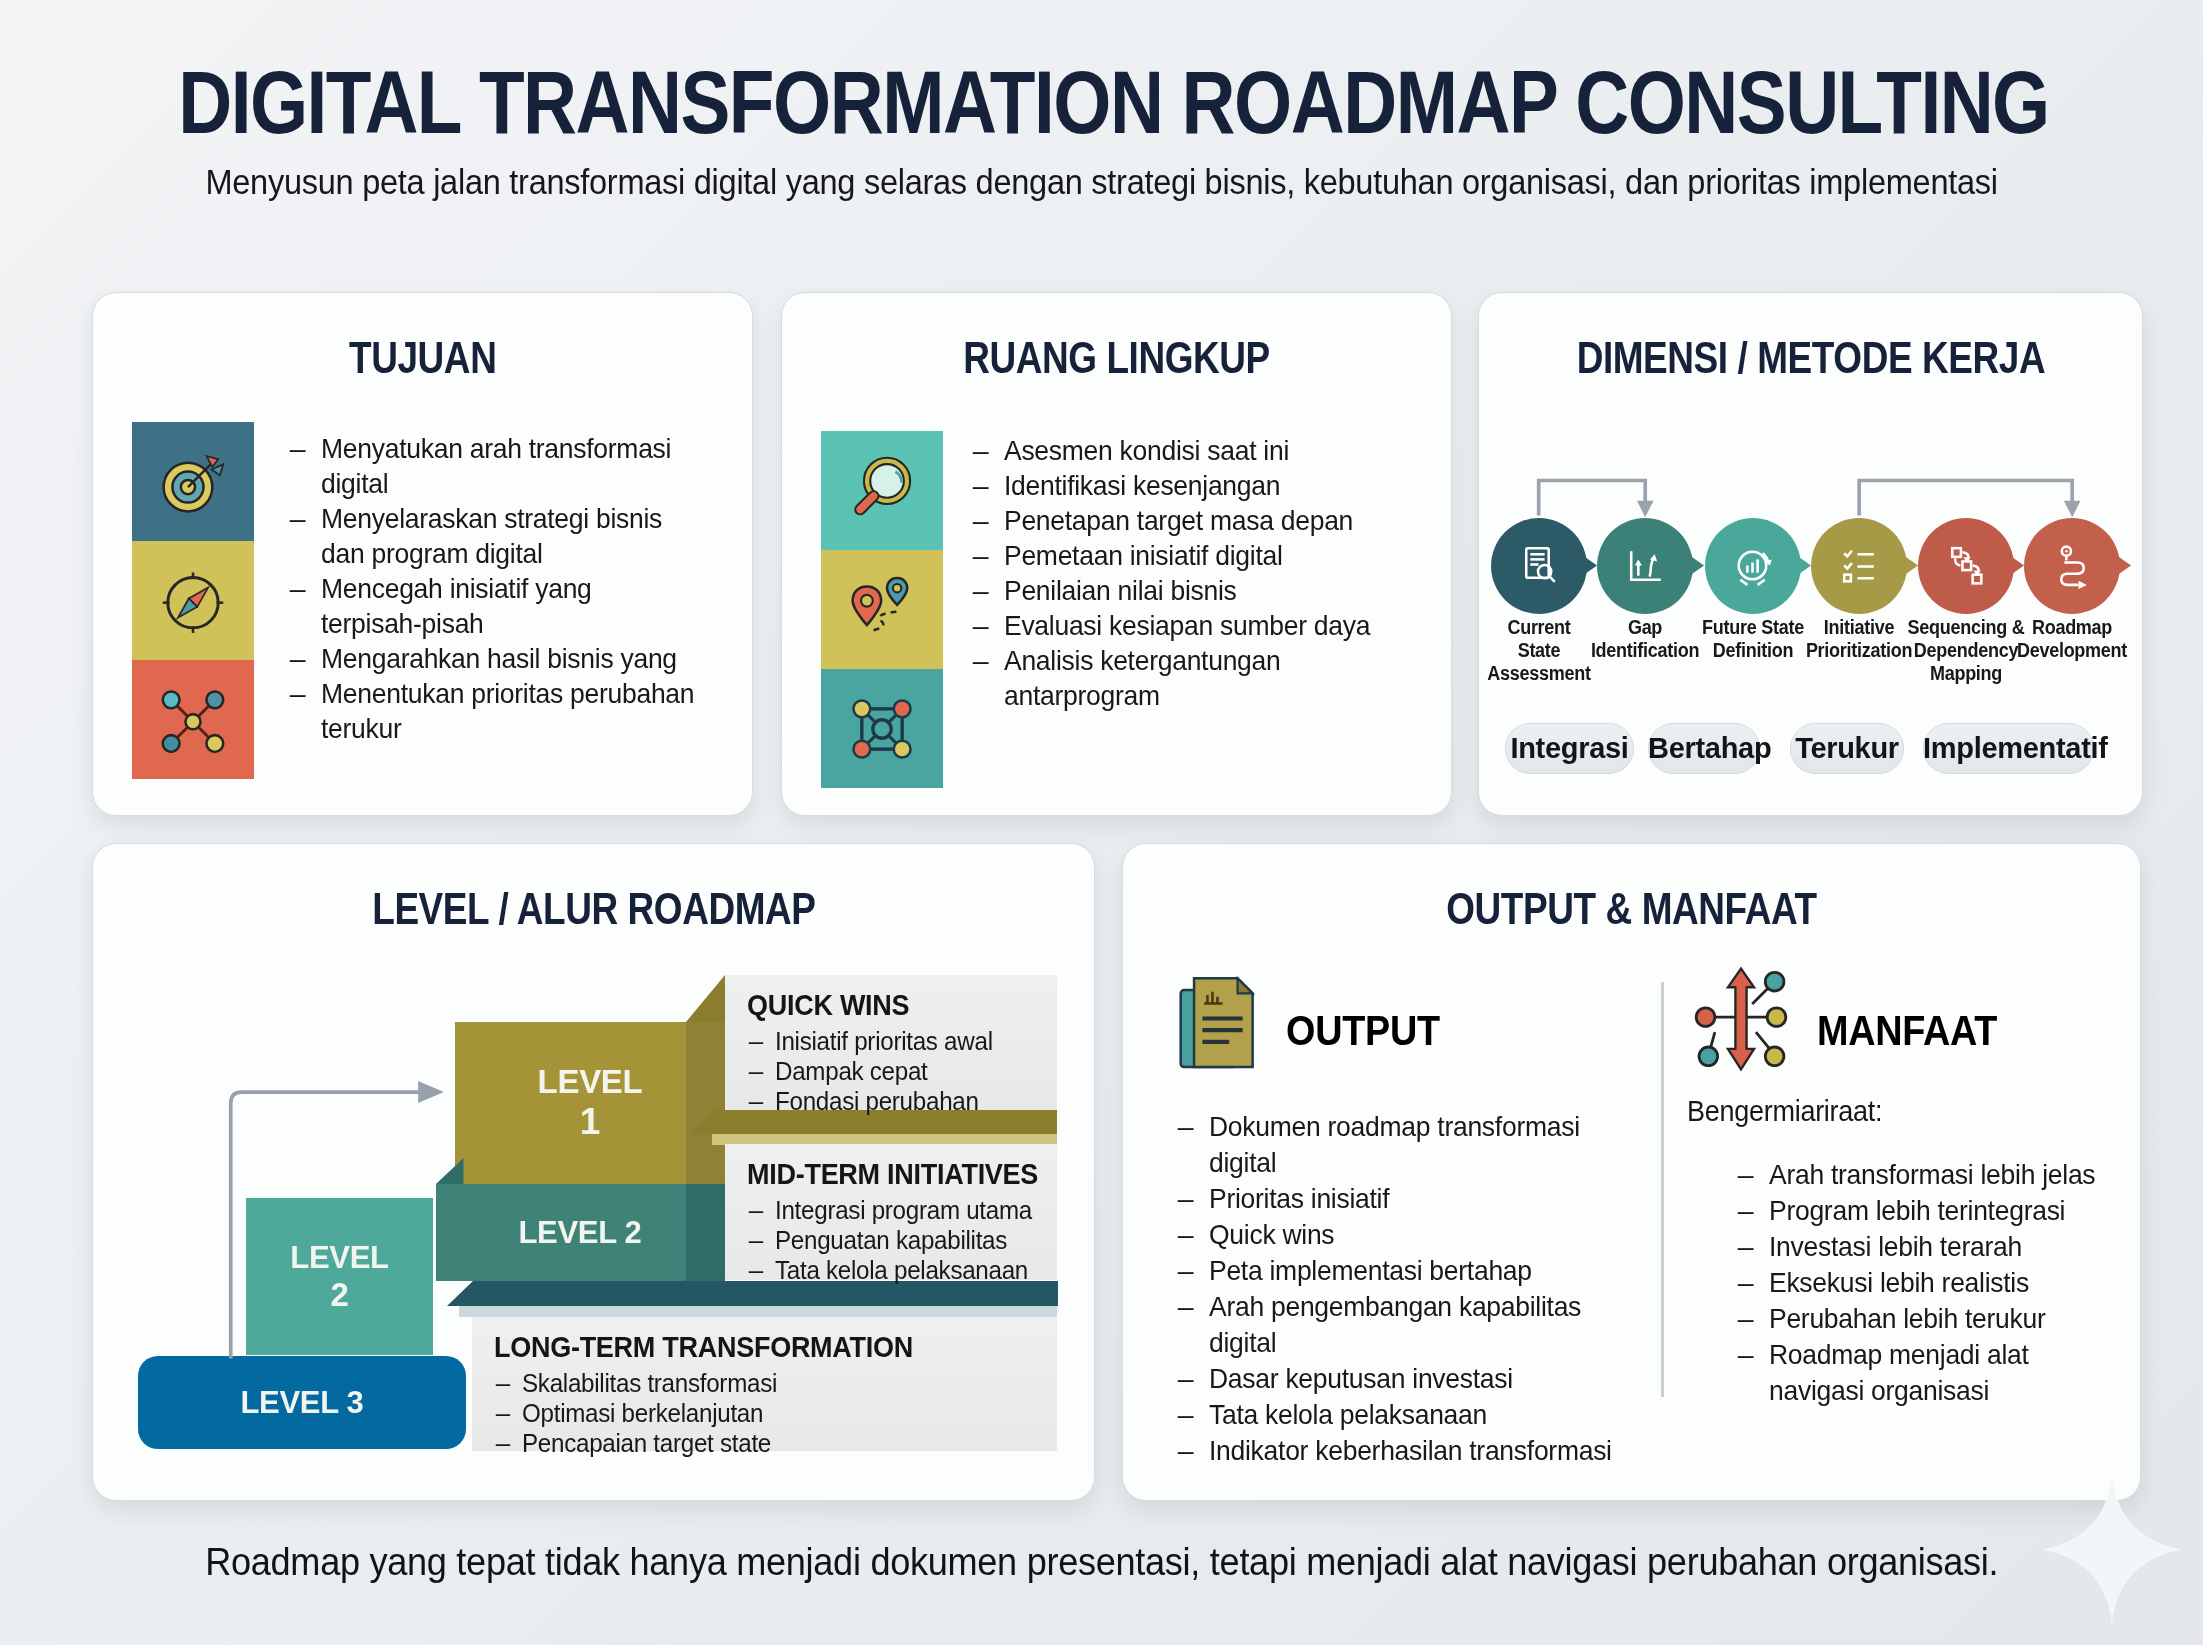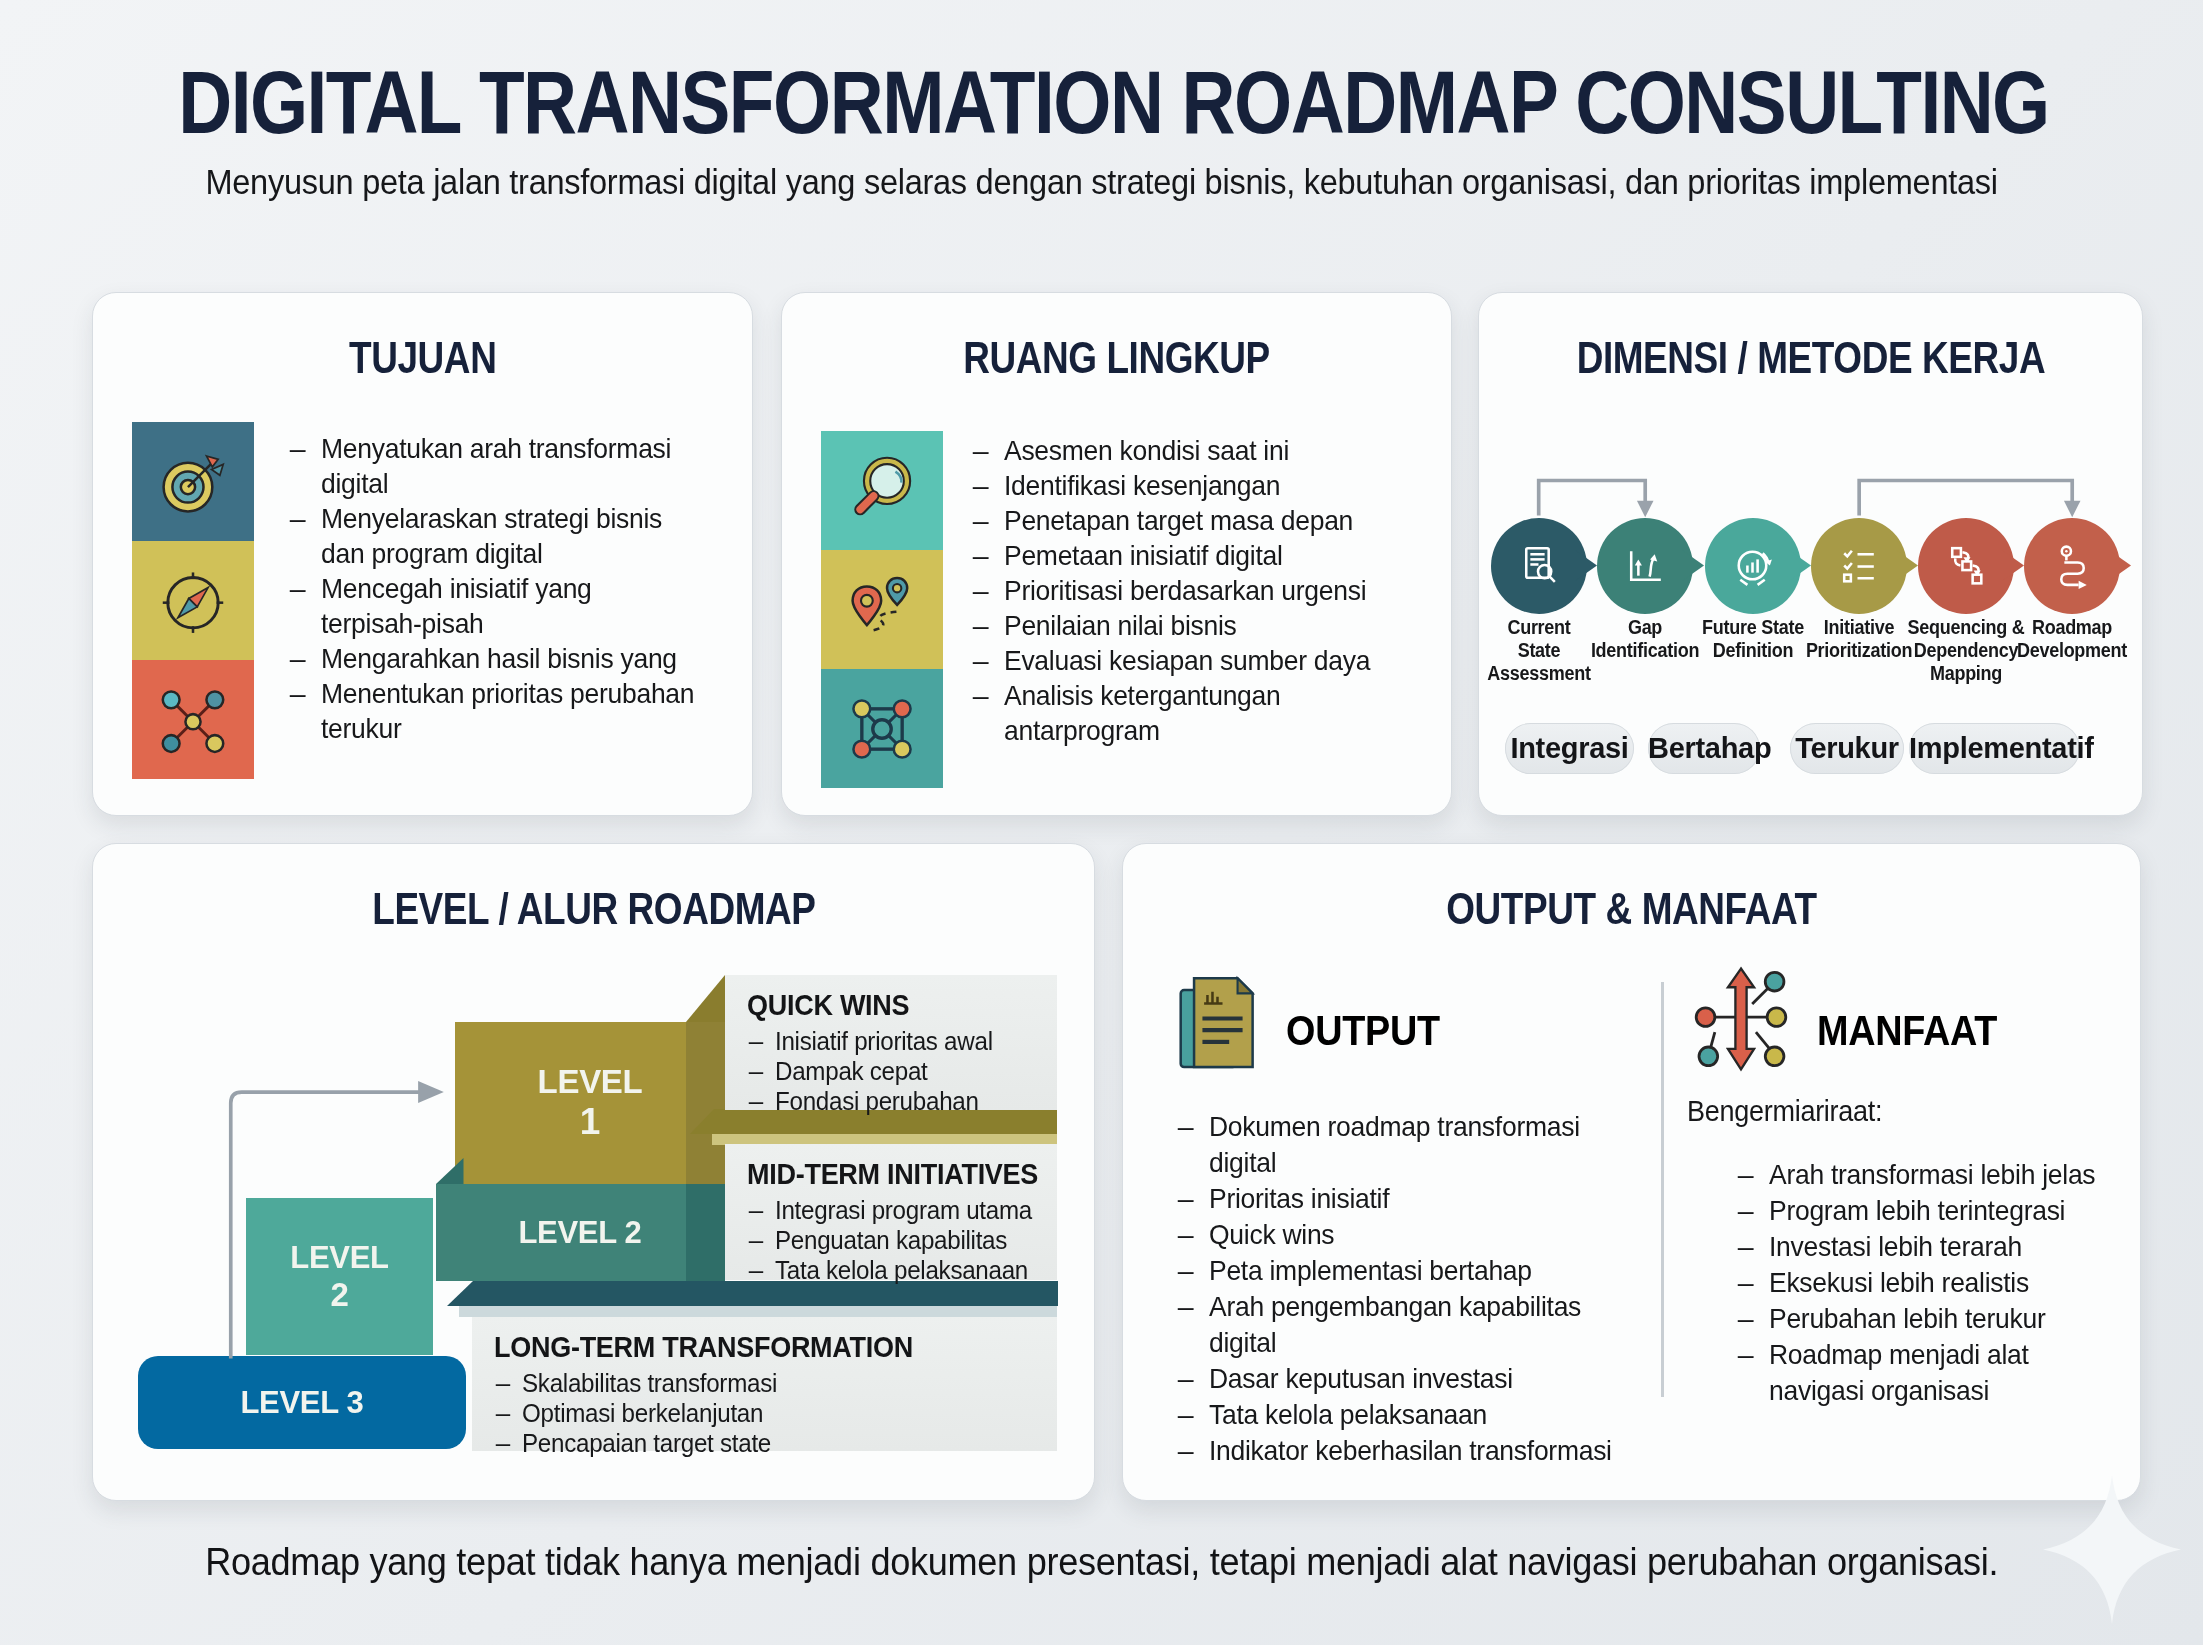--- a/index.html
+++ b/index.html
@@ -177,21 +177,20 @@
           <circle cx="74" cy="74" r="10" fill="#d9c85e" stroke="#1d3a4a" stroke-width="3"></circle>
         </svg>
     </div>
   </div>
   <div class="blist">
 
   <div class="b-line"><span class="t">Asesmen kondisi saat ini</span></div>
       <div class="b-line"><span class="t">Identifikasi kesenjangan</span></div>
       <div class="b-line"><span class="t">Penetapan target masa depan</span></div>
       <div class="b-line"><span class="t">Pemetaan inisiatif digital</span></div>
-      <div class="b-line"><span class="t">Prioritisasi berdasarkan urgensi</span></div>
       <div class="b-line"><span class="t">Penilaian nilai bisnis</span></div>
       <div class="b-line"><span class="t">Evaluasi kesiapan sumber daya</span></div>
       <div class="b-line"><span class="t">Analisis ketergantungan</span></div>
       <div class="b-line cont"><span class="t">antarprogram</span></div>
     </div>
 </div>
 
 <div class="card" id="card-dimensi">
   <div class="card-title"><span class="cx">DIMENSI / METODE KERJA</span></div>
 
@@ -292,21 +291,21 @@
       <polygon points="62,80 78,88 62,96" fill="#fff" stroke="none"></polygon>
     </svg>
   <div class="step-label" style="left:524px">
       <div>Roadmap</div>
       <div>Development</div>
     </div>
 
   <span class="pill" style="left:26px;width:129px">Integrasi</span>
   <span class="pill" style="left:169px;width:112px">Bertahap</span>
   <span class="pill" style="left:311px;width:114px">Terukur</span>
-  <span class="pill" style="left:430px;width:171px">Implementatif</span>
+  <span class="pill" style="left:444px;width:171px">Implementatif</span>
 </div>
 
 <div class="card" id="card-level">
   <div class="card-title"><span class="cx">LEVEL / ALUR ROADMAP</span></div>
 
   <div class="lvl-block" style="left: 362px; top: 178px; width: 270px; height: 162px; background: rgb(165, 147, 56);">
     <div class="lvl-word">LEVEL</div>
     <div class="lvl-num">1</div>
   </div>
   <div class="shape" style="left:593px;top:178px;width:39px;height:162px;background:#8f8135"></div>

